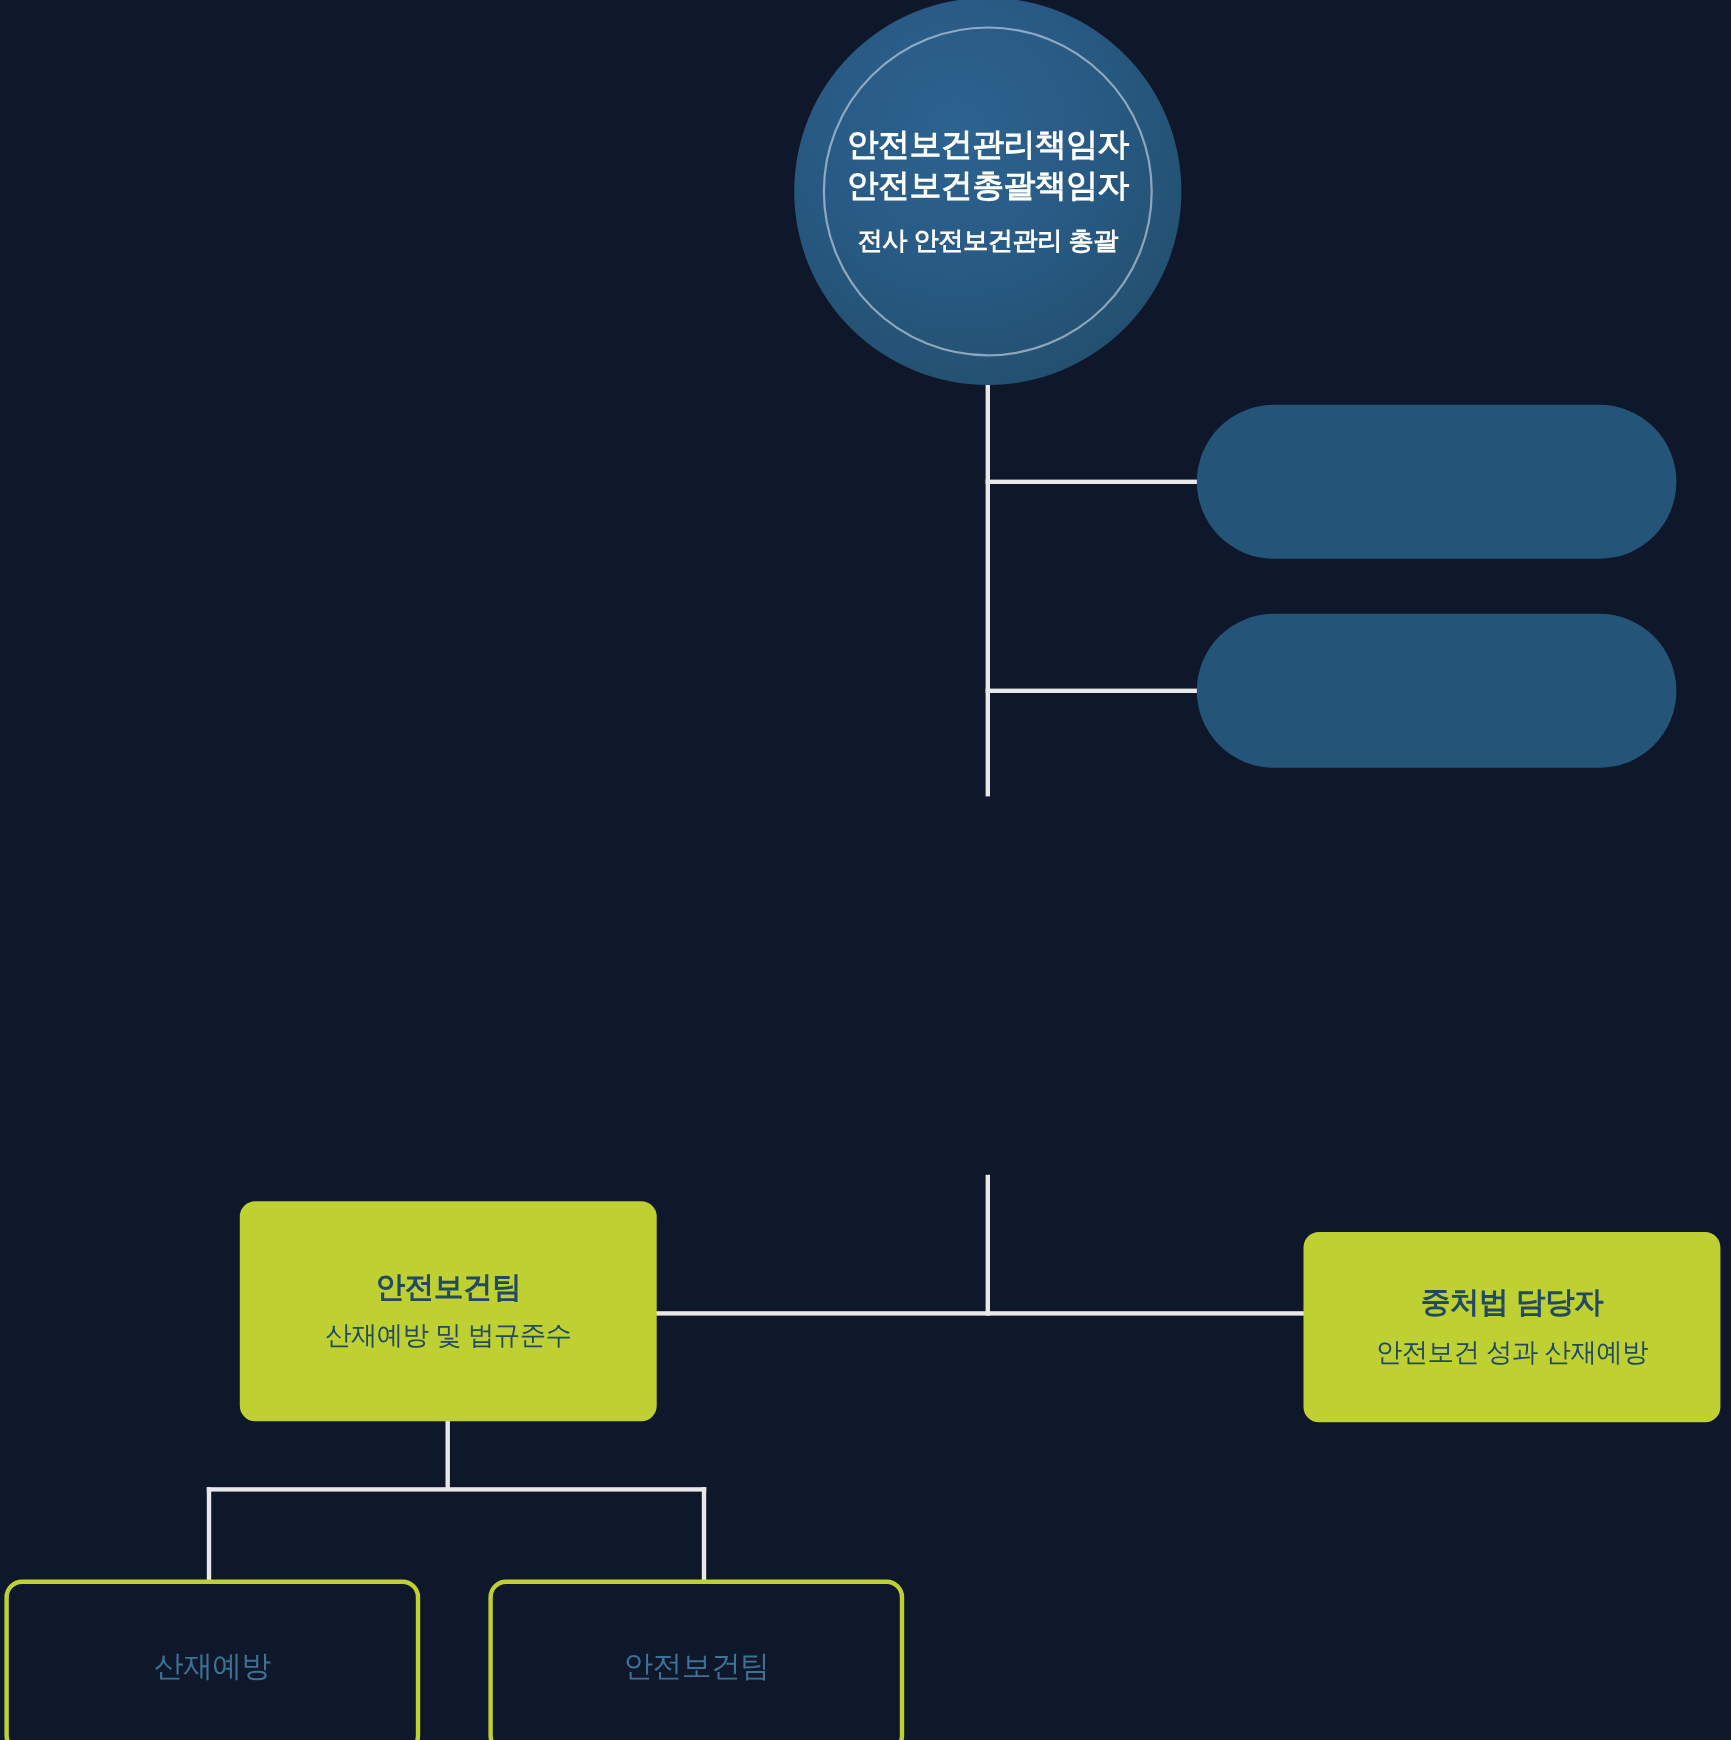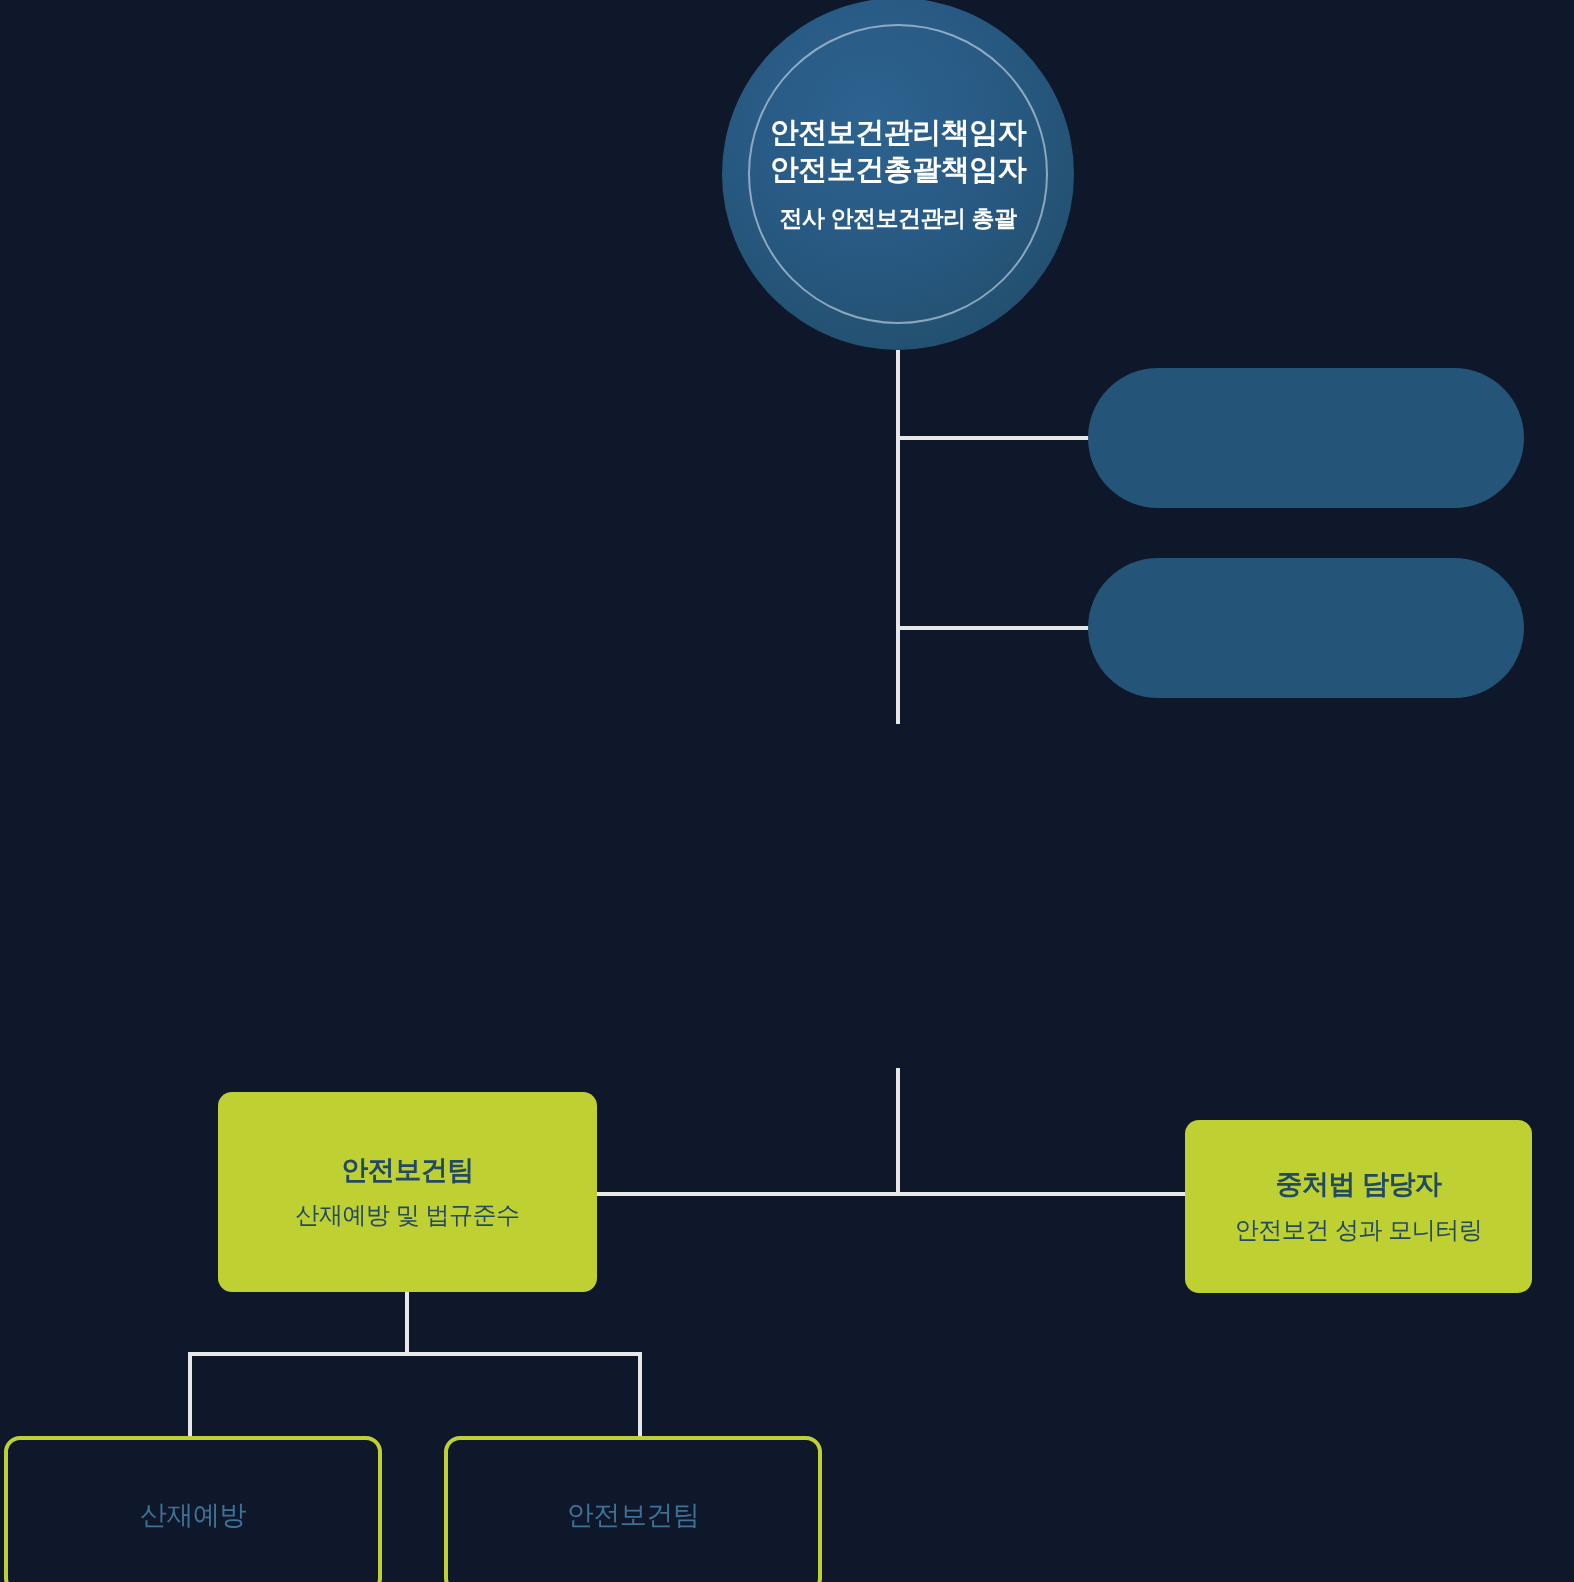--- a/index.html
+++ b/index.html
@@ -110,21 +110,21 @@
     align-items: center;
     justify-content: center;
     text-align: center;
     color: #234a63;
     letter-spacing: -0.5px;
   }
   .gbox .g-title { font-size: 27px; font-weight: bold; line-height: 1.25; }
   .gbox .g-sub   { font-size: 24px; line-height: 1.3; margin-top: 12px; }
 
   #gbox-team  { left: 218px;  top: 1092px; width: 379px; height: 200px; }
-  #gbox-owner { left: 1185px; top: 1120px; width: 347px; height: 173px; }
+  #gbox-owner { left: 1185px; top: 1120px; width: 379px; height: 173px; }
 
   
   .obox {
     position: absolute;
     background: transparent;
     border: 4px solid #bfd132;
     border-radius: 16px;
     display: flex;
     align-items: center;
     justify-content: center;
@@ -173,21 +173,21 @@
   </div>
 
 
   <div class="gbox" id="gbox-team">
     <div class="g-title">안전보건팀</div>
     <div class="g-sub">산재예방 및 법규준수</div>
   </div>
 
   <div class="gbox" id="gbox-owner">
     <div class="g-title">중처법 담당자</div>
-    <div class="g-sub">안전보건 성과 모니터링</div>
+    <div class="g-sub">안전보건 성과 산재예방</div>
   </div>
 
   <div class="obox" id="obox-safety">
     <span>산재예방</span>
   </div>
   <div class="obox" id="obox-health">
     <span>안전보건팀</span>
   </div>
 
 </div>

